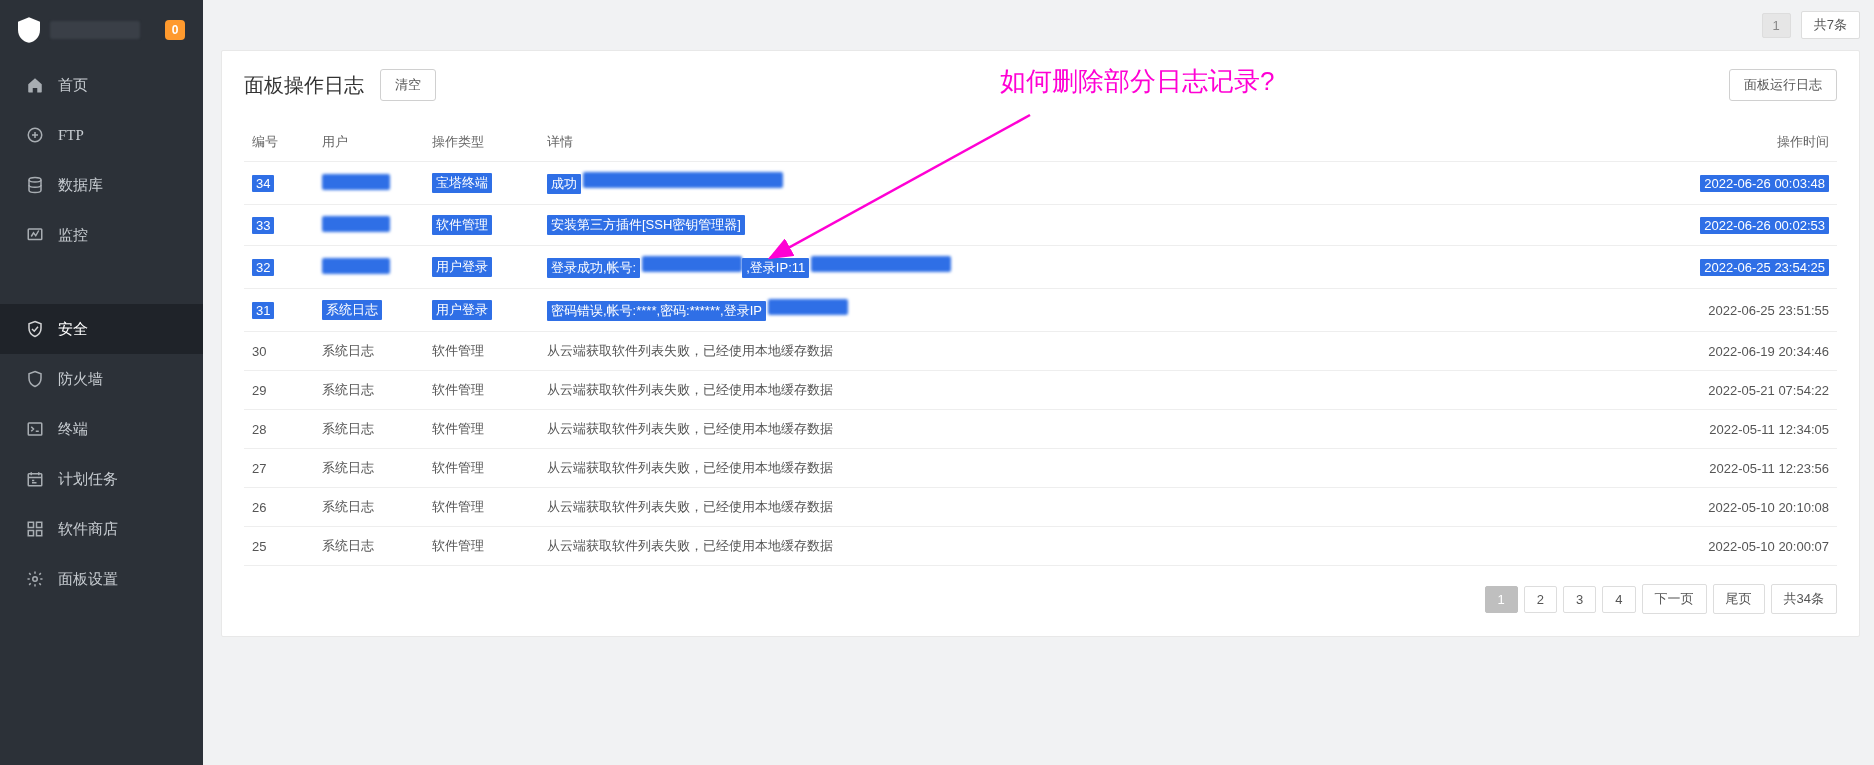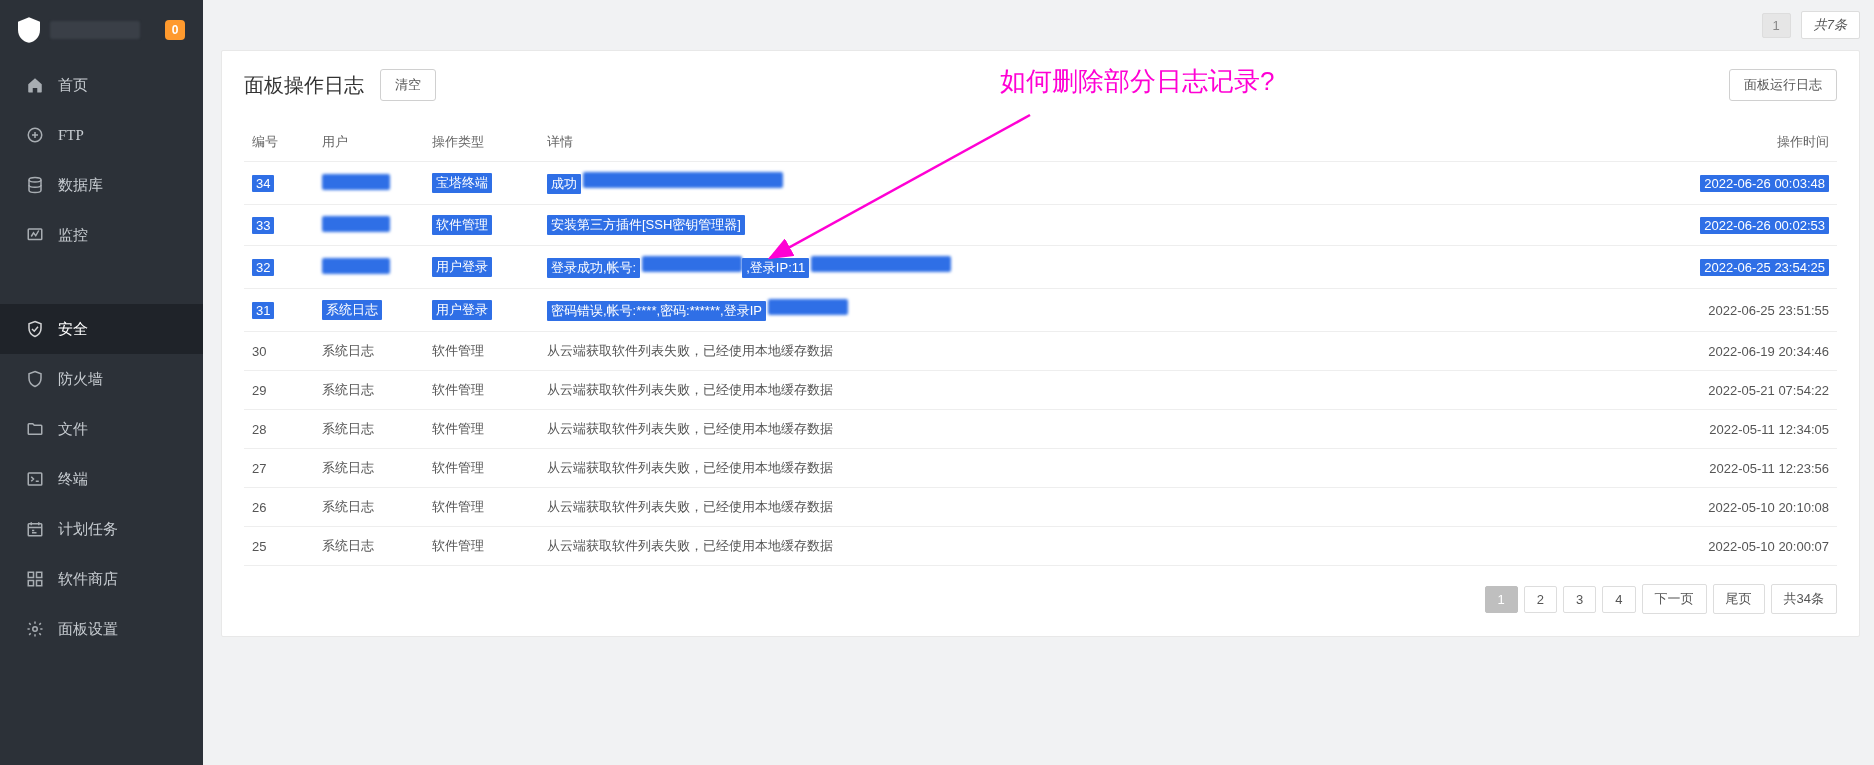--- a/index.html
+++ b/index.html
@@ -85,21 +85,20 @@
     border: 1px solid #ddd;
     padding: 4px 10px;
     color: #888;
     border-radius: 2px;
   }
   .topbar .countbox {
     background: #fff;
     border: 1px solid #ddd;
     padding: 4px 12px;
     border-radius: 2px;
-    font-style: italic;
   }
 
   .panel {
     background: #fff;
     border: 1px solid #e8e8e8;
     border-radius: 2px;
     padding: 18px 22px 22px 22px;
   }
   .panel-head {
     display: flex;
@@ -235,26 +234,20 @@
             <path d="M12 2l8 3v6c0 5-3.5 9-8 11-4.5-2-8-6-8-11V5z"></path>
             <path d="M8 12l3 3 5-6"></path>
           </svg></span>
         <span>安全</span>
       </li>
       <li>
         <span class="nicon"><svg viewBox="0 0 24 24" fill="none" stroke="currentColor" stroke-width="2">
             <path d="M12 2l8 3v6c0 5-3.5 9-8 11-4.5-2-8-6-8-11V5z"></path>
           </svg></span>
         <span>防火墙</span>
-      </li>
-      <li>
-        <span class="nicon"><svg viewBox="0 0 24 24" fill="none" stroke="currentColor" stroke-width="2">
-            <path d="M3 6a1 1 0 011-1h5l2 2h9a1 1 0 011 1v10a1 1 0 01-1 1H4a1 1 0 01-1-1z"></path>
-          </svg></span>
-        <span>文件</span>
       </li>
       <li>
         <span class="nicon"><svg viewBox="0 0 24 24" fill="none" stroke="currentColor" stroke-width="2">
             <rect x="3" y="4" width="18" height="16" rx="1"></rect>
             <path d="M7 9l3 3-3 3M13 15h4"></path>
           </svg></span>
         <span>终端</span>
       </li>
       <li>
         <span class="nicon"><svg viewBox="0 0 24 24" fill="none" stroke="currentColor" stroke-width="2">

